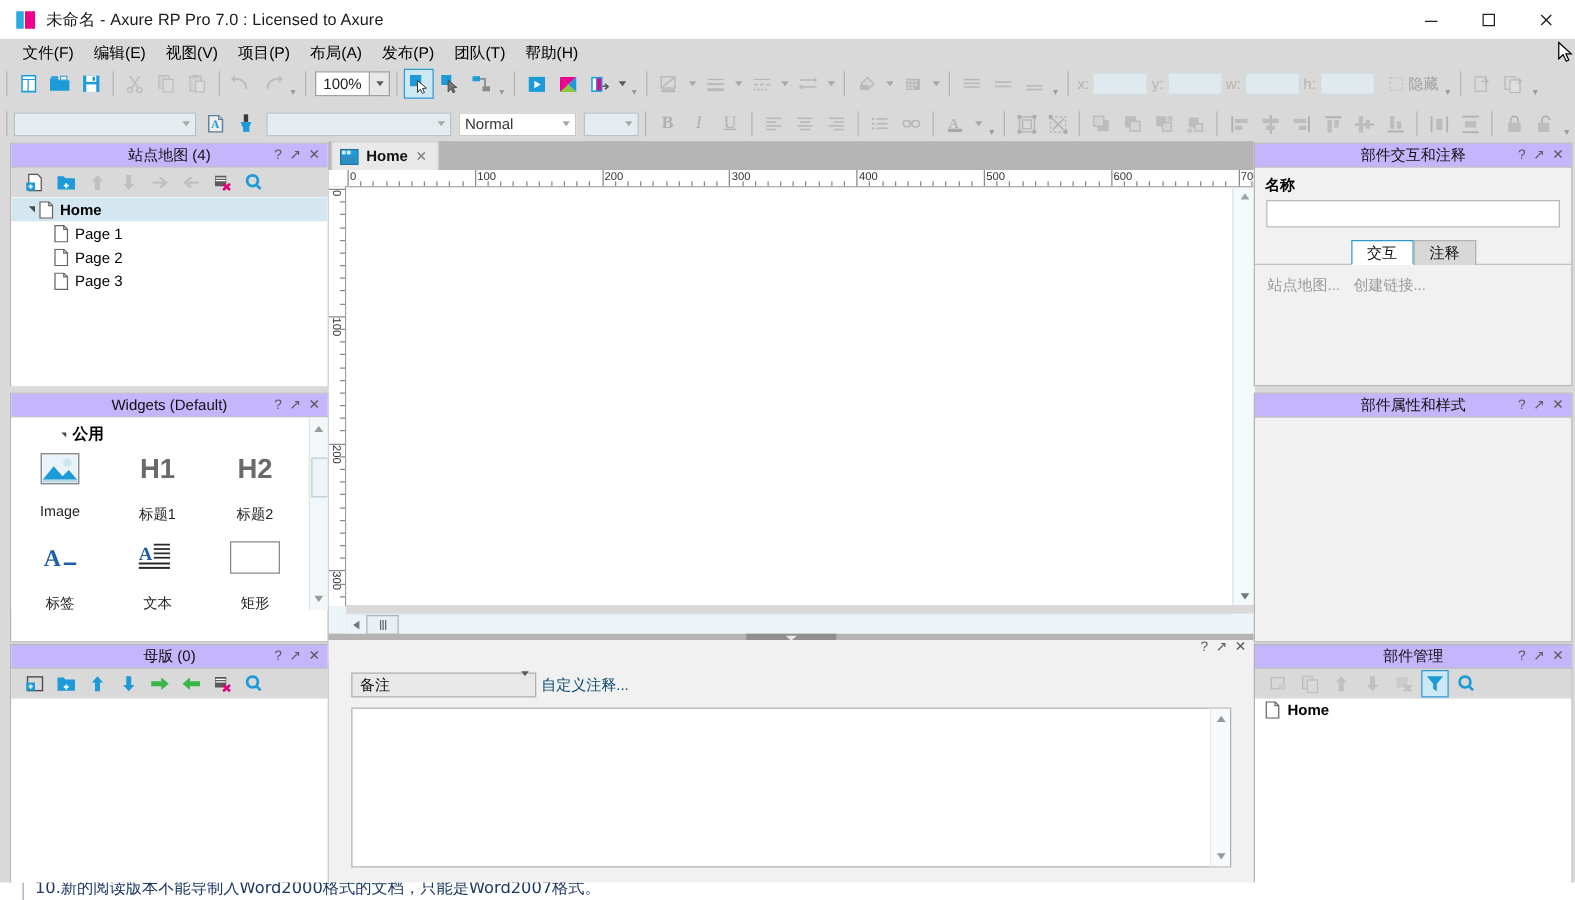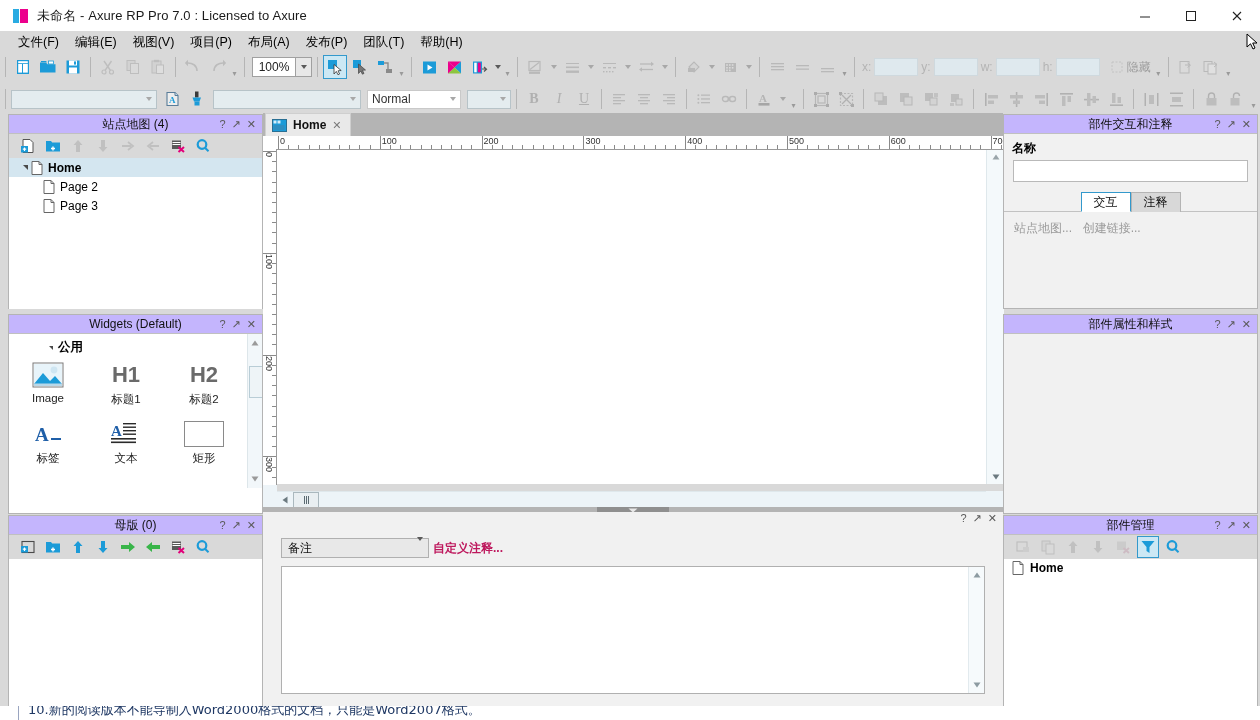--- a/index.html
+++ b/index.html
@@ -141,21 +141,21 @@
   .tree-row.child .tlabel { font-weight: normal; }
 
   
   .wid-toolbar {
     height: 24px; background: #d9d9d9; display: flex; align-items: center;
     padding-left: 8px; gap: 6px; font-size: 12px; color: #000;
   }
   .wid-grid-wrap { position: relative; background: #fff; overflow: hidden; }
   .wid-section { display: flex; align-items: center; gap: 5px; padding: 5px 0 0 8px; font-size: 12.5px; font-weight: bold; color: #000; margin-left: 32px; }
   .wid-grid { display: flex; flex-wrap: wrap; padding-top: 6px; }
-  .wid-cell { width: 78px; display: flex; flex-direction: column; align-items: center; gap: 4px; margin-bottom: 14px; }
+  .wid-cell { width: 78px; display: flex; flex-direction: column; align-items: center; gap: 16px; margin-bottom: 14px; }
   .wid-cell .wlabel { font-size: 11.5px; color: #222; }
   .wid-scroll {
     position: absolute; right: 0; top: 0; bottom: 0; width: 14px;
     background: #f2f7fa; border-left: 1px solid #dde6ea;
   }
   .wid-scroll .thumb {
     position: absolute; top: 32px; left: 1px; width: 12px; height: 30px;
     background: #eef4f7; border: 1px solid #b9cdd6;
   }
   .wid-scroll .arw { position: absolute; left: 0; width: 14px; height: 14px; display:flex; align-items:center; justify-content:center; }
@@ -247,21 +247,21 @@
     border: 1px solid #b4b4b4; border-bottom: none; box-sizing: border-box;
   }
   .utab.active { background: #ffffff; border: 1px solid #3399cc; border-bottom: 1px solid #fff; }
   .notes-ctrls { display: flex; align-items: center; gap: 4px; padding: 10px 0 0 18px; }
   .sel-box {
     width: 148px; height: 20px; background: #e8e8e8; border: 1px solid #b0b0b0;
     box-sizing: border-box; display: flex; align-items: center; padding-left: 6px;
     font-size: 12px; color: #111;
   }
   .sel-box .dd { margin-left: auto; margin-right: 5px; }
-  .link-blue { color: #be185d; font-size: 12px; text-decoration: none; font-weight: bold; }
+  .link-blue { color: #0c4a6e; font-size: 12px; text-decoration: none; }
   .notes-text {
     margin: 8px 18px 0 18px; height: 128px; background: #ffffff;
     border: 1px solid #b0b0b0; box-sizing: border-box; position: relative;
   }
   .notes-text .nscroll {
     position: absolute; right: 0; top: 0; bottom: 0; width: 15px; background: #f6fafc;
     border-left: 1px solid #e2eaee;
   }
   .notes-text .nscroll .arw { position: absolute; left:0; width: 15px; height: 14px; display:flex; align-items:center; justify-content:center; }
   .notes-text .nscroll .arw.up { top: 1px; }
@@ -946,20 +946,29 @@
         <div class="twisty">
             <div class="tri-down"></div>
           </div>
         <div class="pg-icon">
           <svg width="12" height="14" viewBox="0 0 12 14">
               <path d="M1 0.5 L8 0.5 L11 3.5 L11 13.5 L1 13.5 Z" fill="#fff" stroke="#666" stroke-width="1"></path>
               <path d="M8 0.5 L8 3.5 L11 3.5" fill="none" stroke="#666" stroke-width="1"></path>
             </svg>
         </div>
         <span class="tlabel">Home</span>
+      </div>
+      <div class="tree-row child">
+        <div class="pg-icon">
+          <svg width="12" height="14" viewBox="0 0 12 14">
+              <path d="M1 0.5 L8 0.5 L11 3.5 L11 13.5 L1 13.5 Z" fill="#fff" stroke="#666" stroke-width="1"></path>
+              <path d="M8 0.5 L8 3.5 L11 3.5" fill="none" stroke="#666" stroke-width="1"></path>
+            </svg>
+        </div>
+        <span class="tlabel">Page 1</span>
       </div>
       <div class="tree-row child">
         <div class="pg-icon">
           <svg width="12" height="14" viewBox="0 0 12 14">
               <path d="M1 0.5 L8 0.5 L11 3.5 L11 13.5 L1 13.5 Z" fill="#fff" stroke="#666" stroke-width="1"></path>
               <path d="M8 0.5 L8 3.5 L11 3.5" fill="none" stroke="#666" stroke-width="1"></path>
             </svg>
         </div>
         <span class="tlabel">Page 2</span>
       </div>

